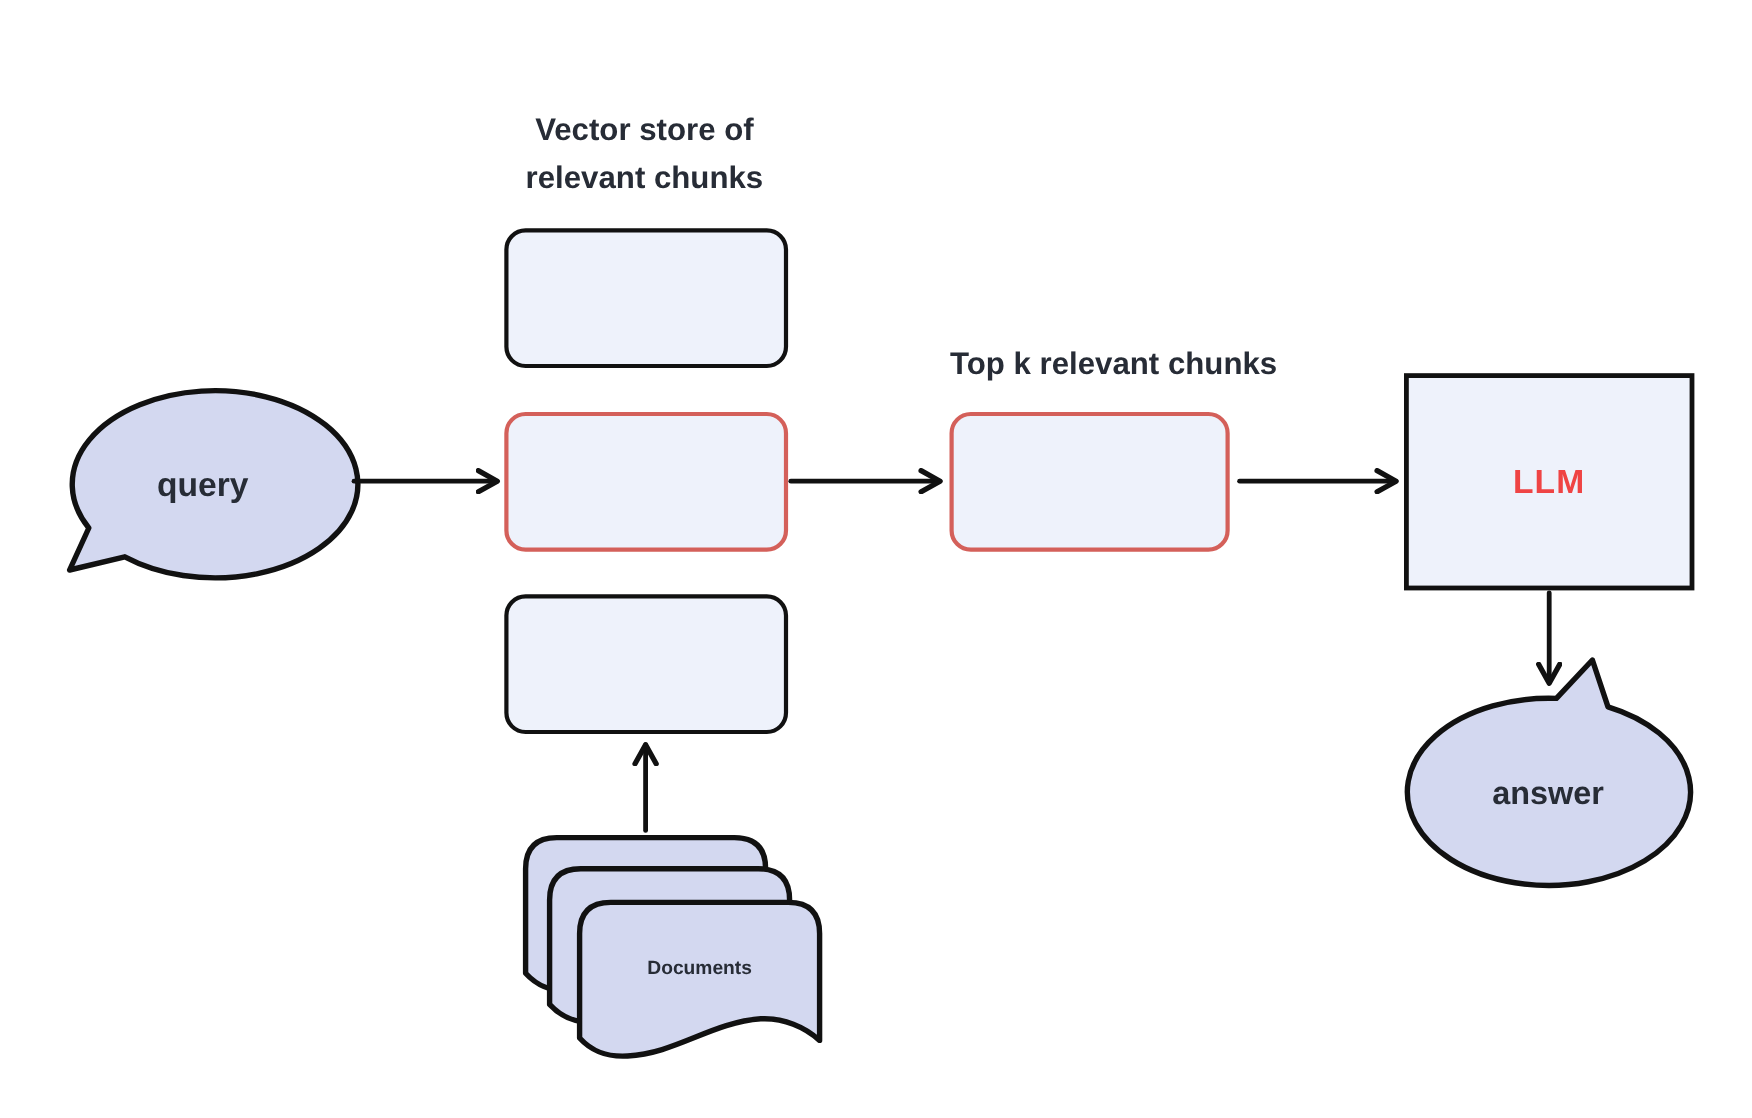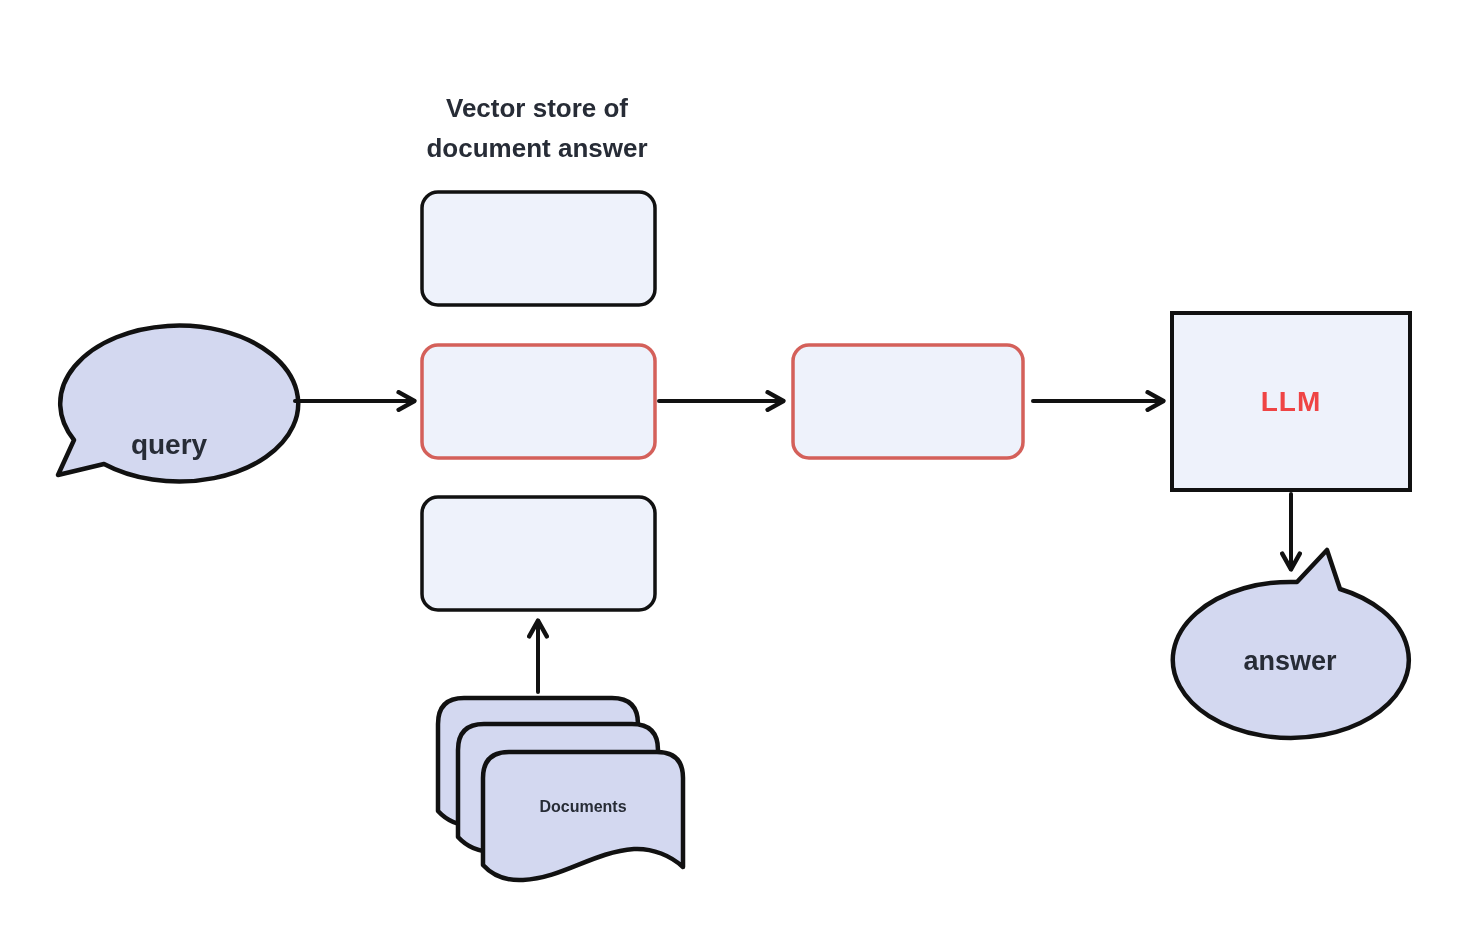--- a/index.html
+++ b/index.html
@@ -27,21 +27,21 @@
     color: #272c36;
     font-weight: 700;
     text-align: center;
     white-space: nowrap;
     transform: translate(-50%, -50%);
     line-height: 1.2;
   }
   .label.wrap { white-space: normal; transform: translateX(-50%); }
   .title-vector   { left: 537px; top: 88px;  width: 240px; font-size: 26px; line-height: 1.55; }
   .title-topk     { left: 928px; top: 303px; font-size: 26px; }
-  .label-query    { left: 169px; top: 404px; font-size: 28px; margin-top: 41px; }
+  .label-query    { left: 169px; top: 404px; font-size: 28px; }
   .label-llm      { left: 1291px; top: 402px; font-size: 28px; letter-spacing: 1px; color: #ef4444; }
   .label-answer   { left: 1290px; top: 661px; font-size: 27px; text-align: right; }
   .label-documents{ left: 583px;  top: 807px; font-size: 16px; }
 </style>
 </head>
 <body>
 
 <div class="canvas">
 
   <svg width="1460" height="932" viewBox="0 0 1460 932">
@@ -69,19 +69,20 @@
       <path class="doc" transform="translate(483,752)" d="M 0 26 Q 0 0 26 0 L 174 0 Q 200 0 200 26 L 200 115 C 188 104 170 96 151 97 C 110 100 80 126 40 128 C 22 129 10 124 0 113 Z"></path>
     </g>
 
     <line class="arrow" x1="295" y1="401" x2="414" y2="401" marker-end="url(#arrowhead)"></line>
     <line class="arrow" x1="659" y1="401" x2="783" y2="401" marker-end="url(#arrowhead)"></line>
     <line class="arrow" x1="1033" y1="401" x2="1163" y2="401" marker-end="url(#arrowhead)"></line>
     <line class="arrow" x1="1291" y1="494" x2="1291" y2="569" marker-end="url(#arrowhead)"></line>
     <line class="arrow" x1="538" y1="692" x2="538" y2="621" marker-end="url(#arrowhead)"></line>
   </svg>
 
-  <div class="label wrap title-vector">Vector store of document answer</div>
+  <div class="label wrap title-vector">Vector store of relevant chunks</div>
+  <div class="label title-topk">Top k relevant chunks</div>
   <div class="label label-query">query</div>
   <div class="label label-llm">LLM</div>
   <div class="label label-answer">answer</div>
   <div class="label label-documents">Documents</div>
 
 </div>
 
 </body></html>

